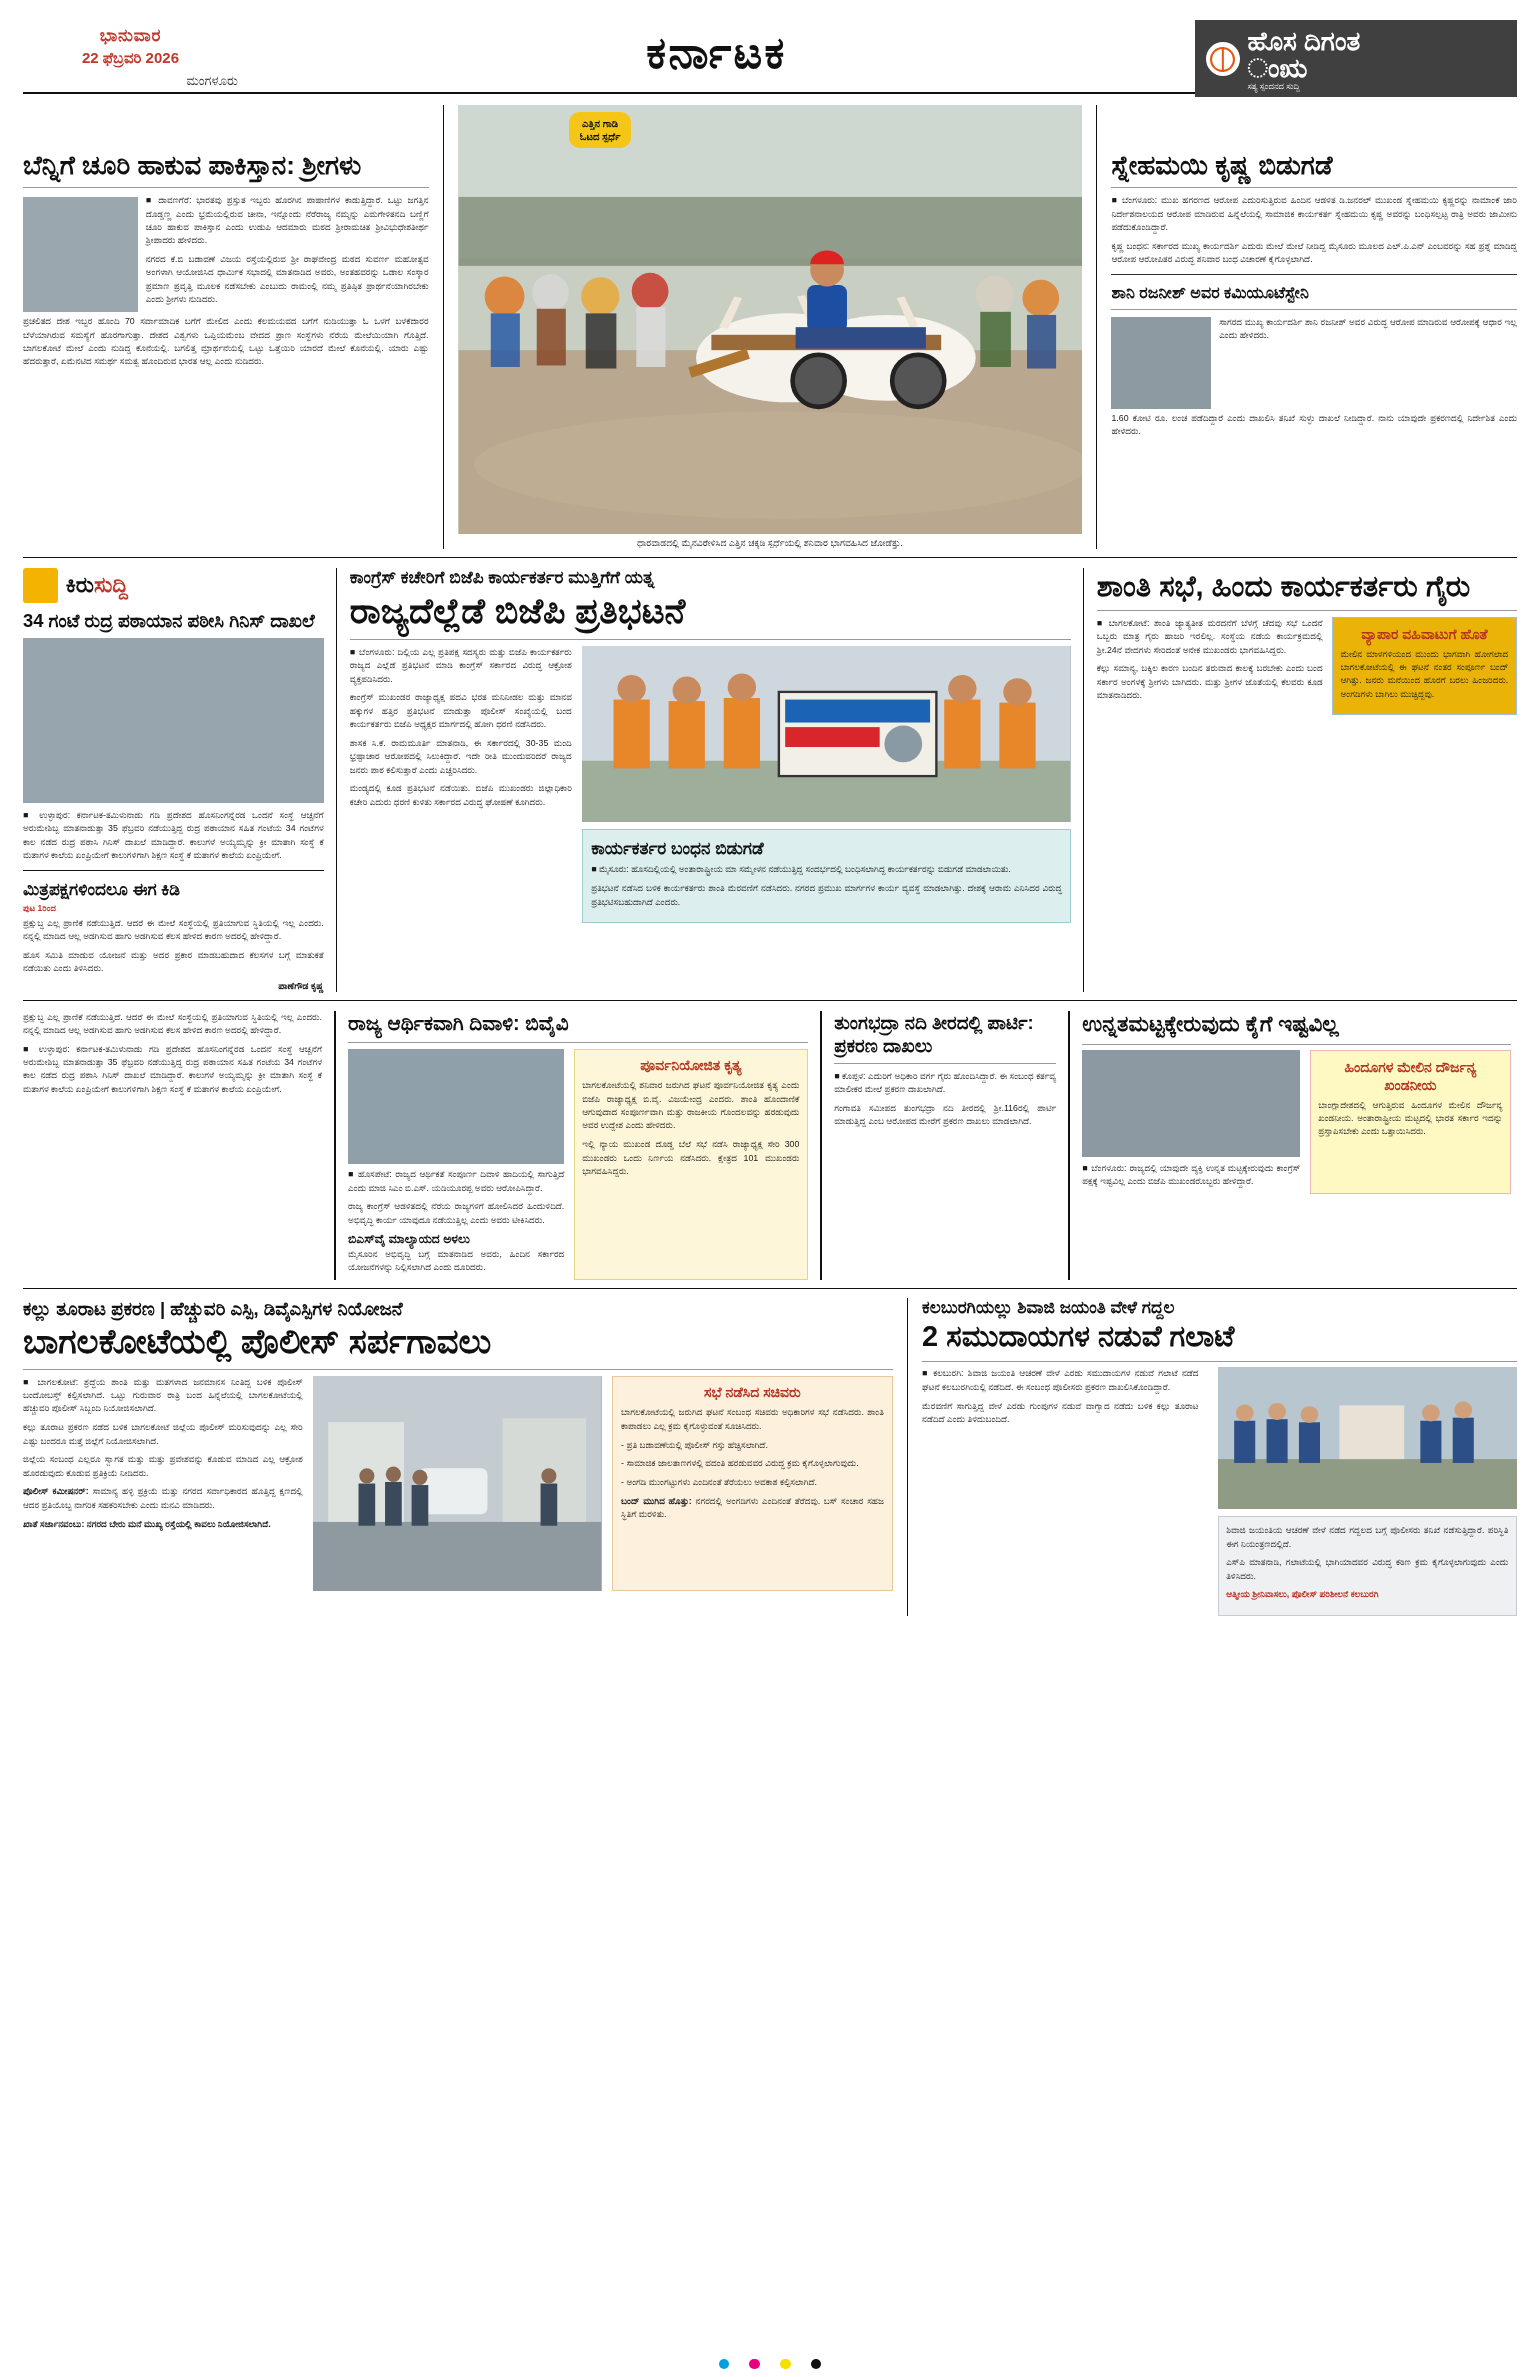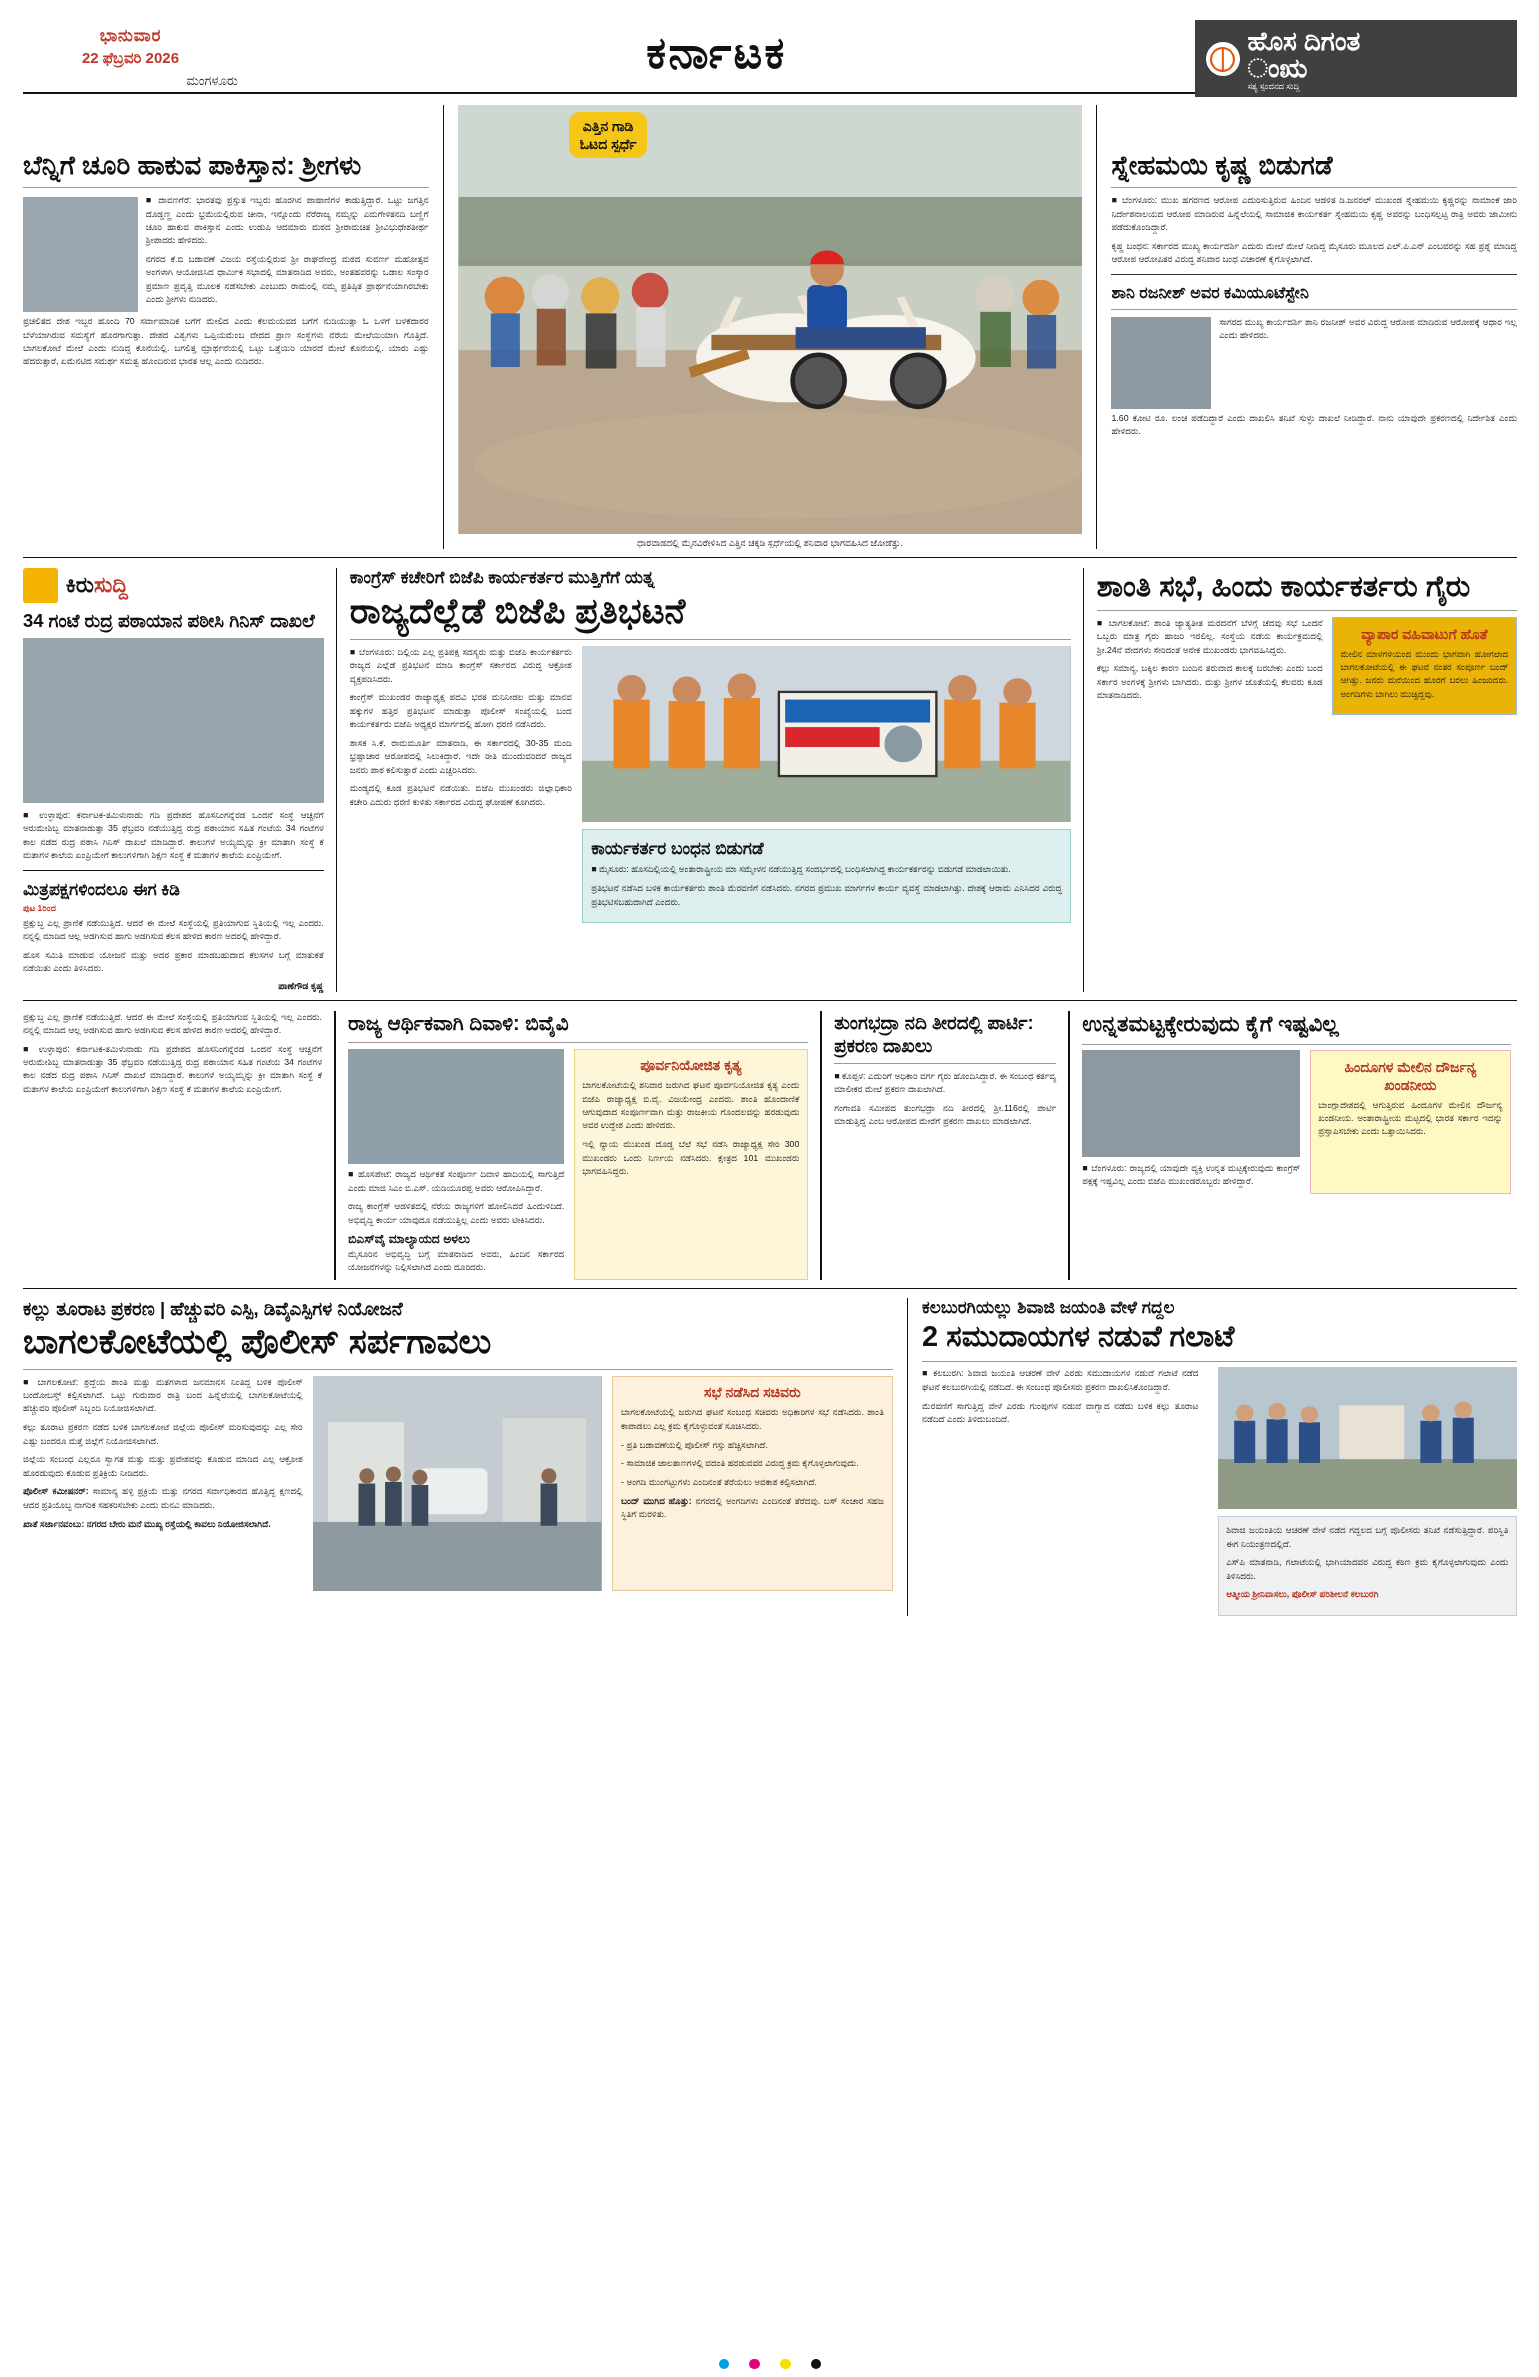--- a/index.html
+++ b/index.html
@@ -39,21 +39,21 @@
 
   
   .topzone { display:flex; gap:14px; margin-top:10.7px; }
   .tz-left { width: 414px; }
   .tz-mid { width: 637px; }
   .tz-right { width: 414px; }
   .hl-1 { font-size: 26px; margin-top: 44px; }
   .vline { width:1.5px; background:#111; }
 
   .mainphoto { width:100%; height:429px; position:relative; background:#cfd8cf; overflow:hidden; }
-  .badge { position:absolute; left:111px; top:7.7px; background:#f5c518; border-radius:10.7px; padding:4.6px 10.7px; font-size:14px; font-weight:bold; text-align:center; line-height:1.3; z-index:5;}
+  .badge { position:absolute; left:111px; top:7.7px; background:#f5c518; border-radius:10.7px; padding:4.6px 10.7px; font-size:10px; font-weight:bold; text-align:center; line-height:1.3; z-index:5;}
   .smallphoto { width: 100%; height: 107px; background:#9aa7ae; float:left; margin: 3.1px 7.7px 4.6px 0; }
 
   
   .midzone { display:flex; gap:12.3px; margin-top:9.2px; }
   .mz-a { width: 307px; }
   .mz-b { width: 736px; }
   .mz-c { width: 429px; }
 
   .kiru-logo { display:flex; align-items:center; gap:7.7px; }
   .kiru-chip { width:35px;height:35px;background:#f5b301;border-radius:3.1px; }

